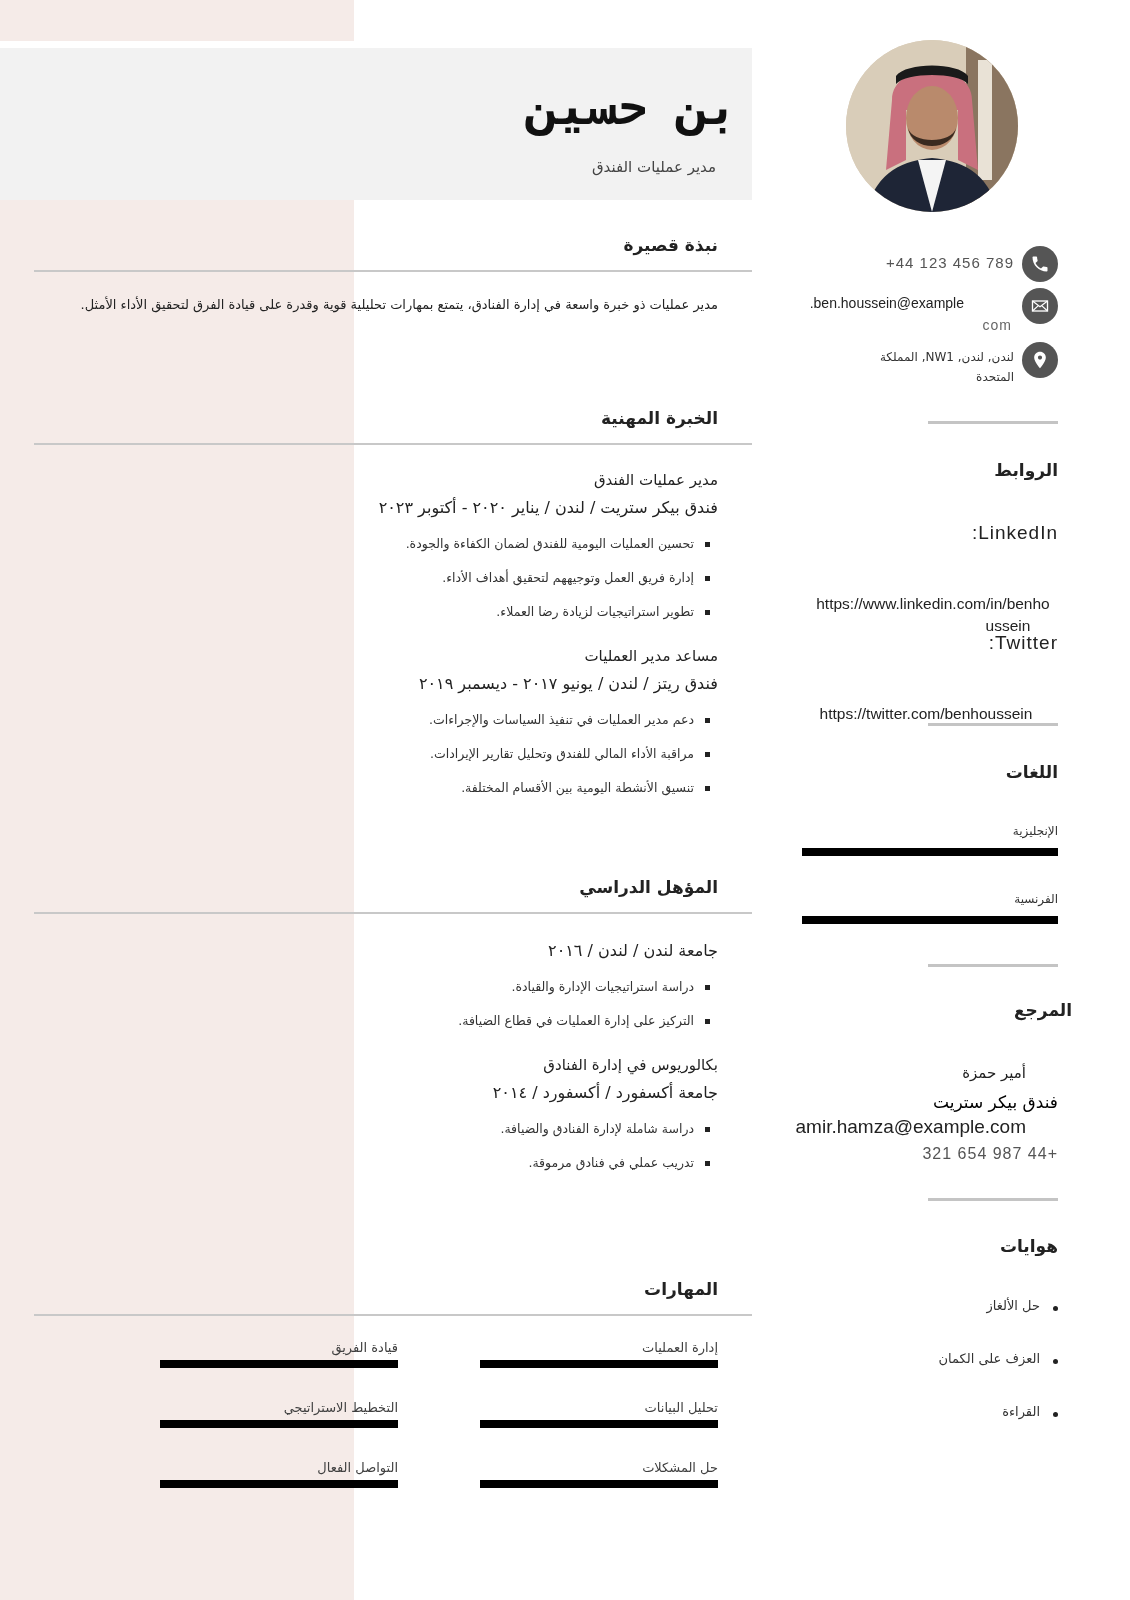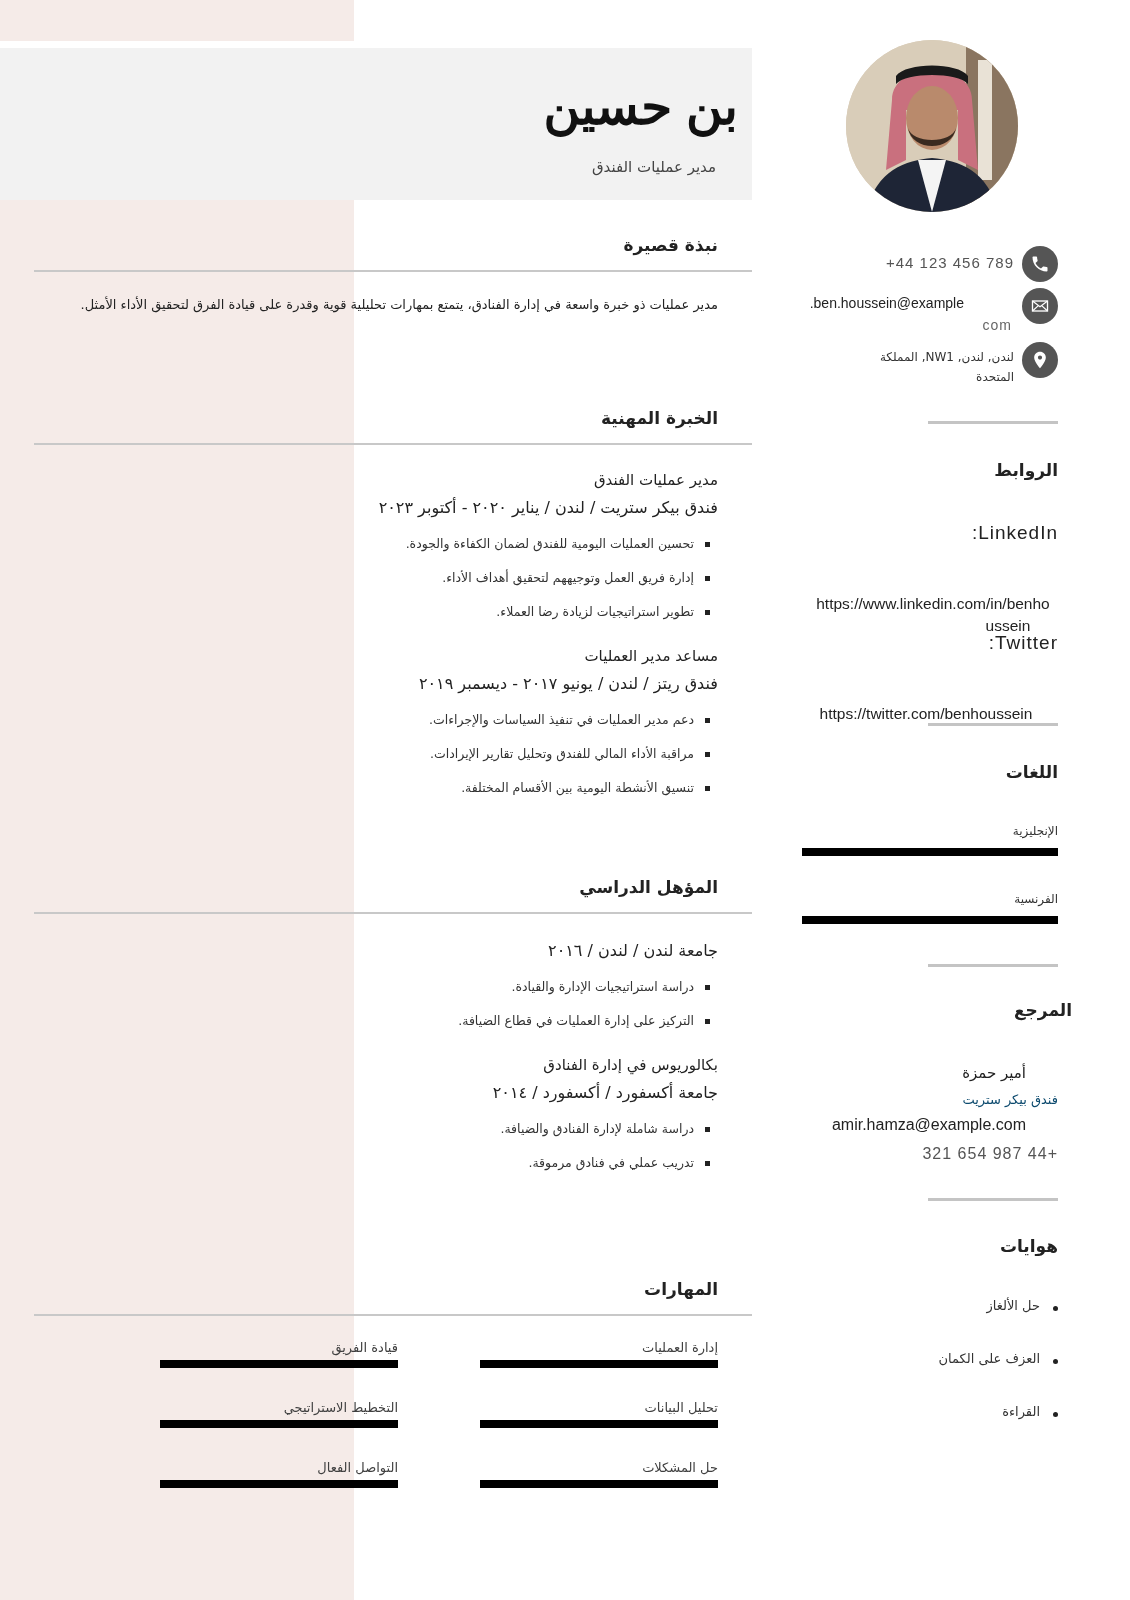--- a/index.html
+++ b/index.html
@@ -3,21 +3,21 @@
 <meta charset="utf-8">
 <style>
   * { box-sizing: border-box; margin: 0; padding: 0; }
   html, body { width: 1130px; height: 1600px; background: #ffffff; overflow: hidden; }
   body { position: relative; font-family: "DejaVu Sans", sans-serif; color: #222; }
 
   .pink-top { position: absolute; left: 0; top: 0; width: 354px; height: 41px; background: #f5ebe8; }
   .pink-col { position: absolute; left: 0; top: 200px; width: 354px; height: 1400px; background: #f5ebe8; }
   .header-band { position: absolute; left: 0; top: 48px; width: 752px; height: 152px; background: #f2f2f2; }
 
-  .name { position: absolute; right: 392px; top: 78px; font-family: Liberation Sans, sans-serif; font-size: 50px; color: #111; direction: rtl; white-space: nowrap; }
+  .name { position: absolute; right: 392px; top: 78px; font-family: Liberation Mono, monospace; font-size: 50px; color: #111; direction: rtl; white-space: nowrap; }
   .job-title { position: absolute; right: 414px; top: 158px; font-size: 15px; letter-spacing: 3px; color: #444; direction: rtl; white-space: nowrap; }
 
   .avatar { position: absolute; left: 846px; top: 40px; width: 172px; height: 172px; border-radius: 50%; overflow: hidden; background: #d8cbb8; }
   .avatar svg { width: 100%; height: 100%; display: block; }
 
   .main { position: absolute; left: 34px; width: 718px; direction: rtl; }
   .sec-title { font-size: 17px; letter-spacing: 2px; color: #222; padding-right: 34px; height: 34px; line-height: 26px; }
   .sec-rule { height: 2px; background: #c8c8c8; width: 718px; }
   .summary { font-size: 13px; line-height: 22px; color: #222; padding: 22px 34px 0 4px; }
 
@@ -186,21 +186,21 @@
 <div class="side-rule" style="top:723px;"></div>
 <h3 class="side-title" style="top:762px;">اللغات</h3>
 <div class="lang-label" style="top:824px;">الإنجليزية</div>
 <div class="lang-bar" style="top:848px;"></div>
 <div class="lang-label" style="top:892px;">الفرنسية</div>
 <div class="lang-bar" style="top:916px;"></div>
 
 <div class="side-rule" style="top:964px;"></div>
 <h3 class="side-title" style="top:1000px; right:58px; letter-spacing:5px;margin-left:9px;">المرجع</h3>
 <div class="ref-line" style="right:104px; top:1064px; font-size:15px; color:#222;">أمير حمزة</div>
-<div class="ref-line" style="right:72px; top:1092px; font-size:13px; color:#0c4a6e;">فندق بيكر ستريت</div>
-<div class="ref-line" style="right:104px; top:1116px; font-family:'Liberation Sans',sans-serif; font-size:16px; color:#222; direction:ltr;">amir.hamza@example.com</div>
+<div class="ref-line" style="right:72px; top:1092px; font-size:17px; color:#000000;">فندق بيكر ستريت</div>
+<div class="ref-line" style="right:104px; top:1116px; font-family:'Liberation Sans',sans-serif; font-size:19px; color:#222; direction:ltr;">amir.hamza@example.com</div>
 <div class="ref-line" style="right:72px; top:1145px; font-family:'Liberation Sans',sans-serif; font-size:16px; letter-spacing:1px; color:#555; direction:ltr;">321 654 987 44+</div>
 
 <div class="side-rule" style="top:1198px;"></div>
 <h3 class="side-title" style="top:1236px;">هوايات</h3>
 <div class="hobby" style="top:1298px;">حل الألغاز</div>
 <div class="hobby" style="top:1351px;">العزف على الكمان</div>
 <div class="hobby" style="top:1404px;">القراءة</div>
 
 </body></html>

